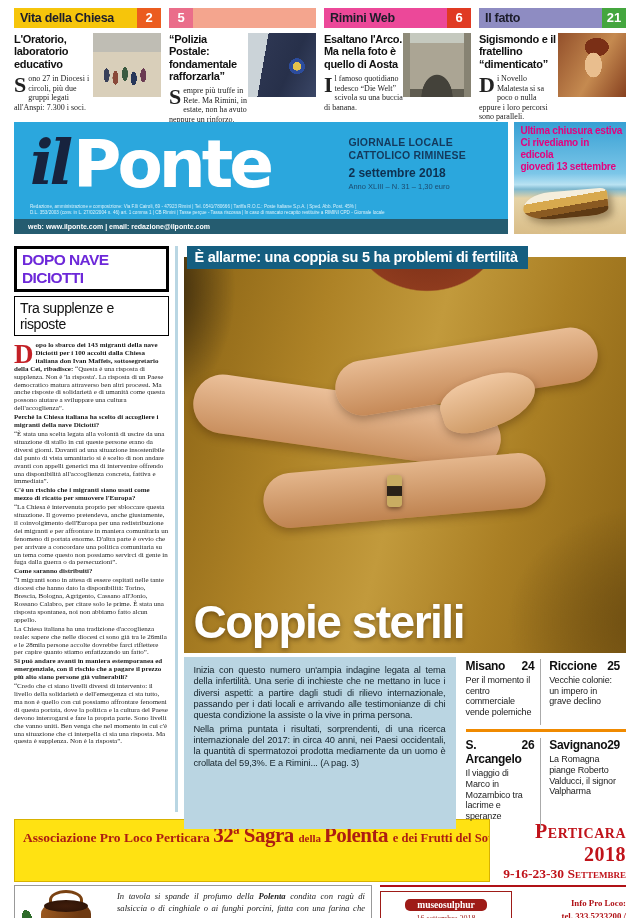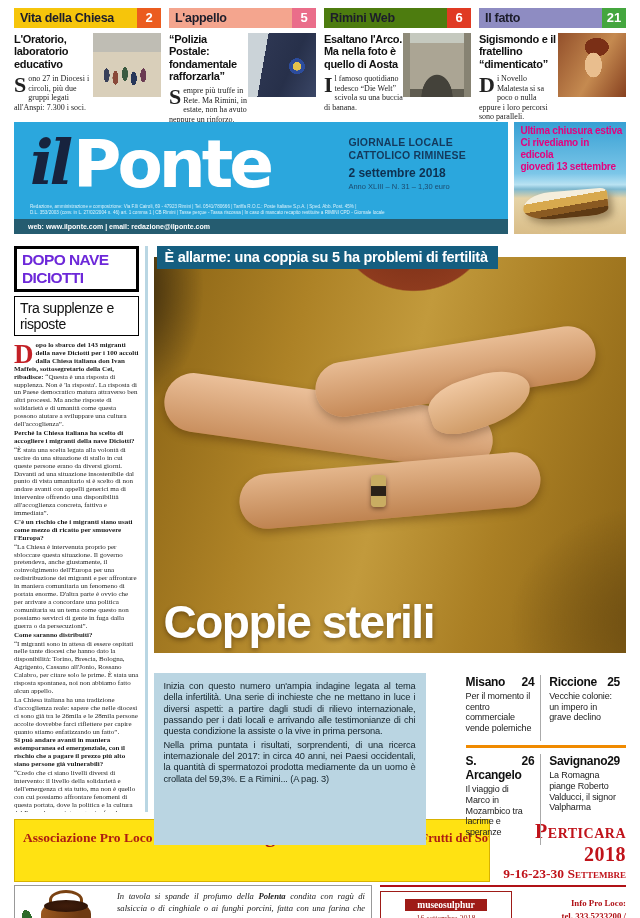--- a/index.html
+++ b/index.html
@@ -9,21 +9,21 @@
 
   
   .teaser-row { display:flex; gap:8px; padding:8px 14px 0 14px; height:116px; }
   .teaser { width:148px; }
   .t-head { display:flex; height:20px; align-items:stretch; }
   .t-head .t-title { flex:1; font-weight:bold; font-size:12.5px; line-height:20px; padding-left:6px;
                      letter-spacing:-0.3px; color:#1d1d2b; }
   .t-head .t-page { width:24px; text-align:center; color:#fff; font-weight:bold; font-size:13px; line-height:20px; }
   .t0 .t-head { background:#F6C50B; } .t0 .t-page { background:#EB5C1F; }
   .t1 .t-head { background:#F4A58E; } .t1 .t-page { background:#EA6D8A; }
-  .t2 .t-head { background:#4d7c0f; } .t2 .t-page { background:#E03A23; }
+  .t2 .t-head { background:#ec4899; } .t2 .t-page { background:#E03A23; }
   .t3 .t-head { background:#8E8CC2; } .t3 .t-page { background:#44A63E; }
   .t-grid { display:grid; grid-template-columns:1fr 68px; padding-top:5px; }
   .t-art-title { grid-column:1; font-weight:bold; font-size:11px; line-height:1.12; letter-spacing:-0.3px; color:#111; }
   .t-thumb { grid-column:2; grid-row:1 / span 2; width:68px; height:64px; }
   .t-text { grid-column:1; font-family:"Liberation Serif", serif; font-size:8px; line-height:1.2; color:#222; margin-top:4px; }
   .t-drop { float:left; font-weight:bold; font-size:22px; line-height:0.8; padding:2px 2px 0 0; font-family:"Liberation Serif", serif; }
   .thumb-oratorio { background:
       radial-gradient(3px 7px at 20% 66%, #38405A 97%, transparent),
       radial-gradient(3px 7px at 33% 70%, #8A4A3A 97%, transparent),
       radial-gradient(3px 7px at 47% 64%, #3A5A40 97%, transparent),
@@ -96,21 +96,21 @@
   .arm3 { left:18%; top:52%; width:64%; height:14%; background:linear-gradient(#E4B68C,#BF8350);
           border-radius:60px; transform:rotate(-5deg); }
   .hand { left:58%; top:30%; width:22%; height:13%; background:linear-gradient(#F0C8A2,#D09C68);
           border-radius:45% 55% 60% 40%; transform:rotate(-18deg); }
   .watch { position:absolute; left:46%; top:55%; width:15px; height:32px; border-radius:4px;
            background:linear-gradient(#C9AD62 0 34%, #2A2118 36% 64%, #C9AD62 66%);
            box-shadow:0 2px 4px rgba(40,20,0,.5); }
   .headline { position:absolute; left:10px; bottom:4px; color:#fff; font-weight:bold; font-size:46px;
               letter-spacing:-1.5px; text-shadow:0 2px 5px rgba(40,20,0,.45); }
 
-  .below { display:flex; margin-top:20px;gap:30px; }
+  .below { display:flex; margin-top:4px; }
   .lead-box { width:272px; background:#BAD5E2; padding:8px 10px; font-size:9.3px; line-height:1.22;
               color:#15232B; text-align:justify; letter-spacing:-0.15px; }
   .lead-box p + p { margin-top:2px; }
   .sidebar { flex:1; padding-left:10px; padding-top:2px; }
   .sb-grid { display:grid; grid-template-columns:1fr 1fr; }
   .sb-item { padding:0 6px 8px 6px; }
   .sb-item.c1 { border-right:1px solid #aaa; padding-left:0; }
   .sb-item.c2 { padding-left:8px; }
   .sb-head { display:flex; justify-content:space-between; font-weight:bold; font-size:12px;
              letter-spacing:-0.3px; color:#0f0f0f; }
@@ -145,21 +145,21 @@
   .coin { position:absolute; left:34px; bottom:0; width:13px; height:8px;
           background:radial-gradient(#E8C43C,#A07E18); border-radius:50%; }
   .glass { position:absolute; left:58px; bottom:1px; width:8px; height:11px;
            background:linear-gradient(#3A1A10,#1E0C06); border-radius:2px; }
   .ad-text { flex:1; font-family:"Liberation Serif", serif; font-style:italic; font-size:8.6px;
              line-height:1.45; color:#222; text-align:justify; }
   .ad-text p + p { margin-top:7px; }
   .ad-right { flex:1; display:flex; border-top:2px solid #B01116; margin-left:8px; padding-top:4px; gap:6px; }
   .museo { width:132px; border:1.5px solid #9E1B17; text-align:center; color:#9E1B17; padding:2px 2px 3px 2px; }
   .museo-pill { display:inline-block; background:#9E1B17; color:#fff; font-family:"Liberation Serif", serif;
-                font-weight:bold; font-size:9.5px; border-radius:0; padding:1px 12px; margin-top:-1px; }
+                font-weight:bold; font-size:9.5px; border-radius:5px; padding:1px 12px; margin-top:-1px; }
   .m-l1 { font-family:"Liberation Serif", serif; font-size:8px; margin-top:2px; }
   .m-l2 { font-family:"Liberation Serif", serif; font-size:11px; font-weight:bold; letter-spacing:-0.2px; }
   .m-l3 { font-size:5.4px; line-height:1.4; }
   .proloco { flex:1; text-align:right; color:#B01116; font-family:"Liberation Serif", serif;
              font-weight:bold; font-size:8.8px; line-height:1.5; padding-top:6px; }
 </style>
 </head>
 <body>
 
 <div class="page">
@@ -171,21 +171,20 @@
         <span class="t-page">2</span>
       </div>
       <div class="t-grid">
         <div class="t-art-title">L'Oratorio, laboratorio educativo</div>
         <div class="t-thumb thumb-oratorio"></div>
         <p class="t-text"><span class="t-drop">S</span><span>ono 27 in Diocesi i circoli, più due gruppi legati all'Anspi: 7.300 i soci.</span></p>
       </div>
     </div>
     <div class="teaser t1">
       <div class="t-head">
-        <span class="t-title">L'appello</span>
         <span class="t-page">5</span>
       </div>
       <div class="t-grid">
         <div class="t-art-title">“Polizia Postale: fondamentale rafforzarla”</div>
         <div class="t-thumb thumb-polizia"></div>
         <p class="t-text"><span class="t-drop">S</span><span>empre più truffe in Rete. Ma Rimini, in estate, non ha avuto neppure un rinforzo.</span></p>
       </div>
     </div>
     <div class="teaser t2">
       <div class="t-head">

